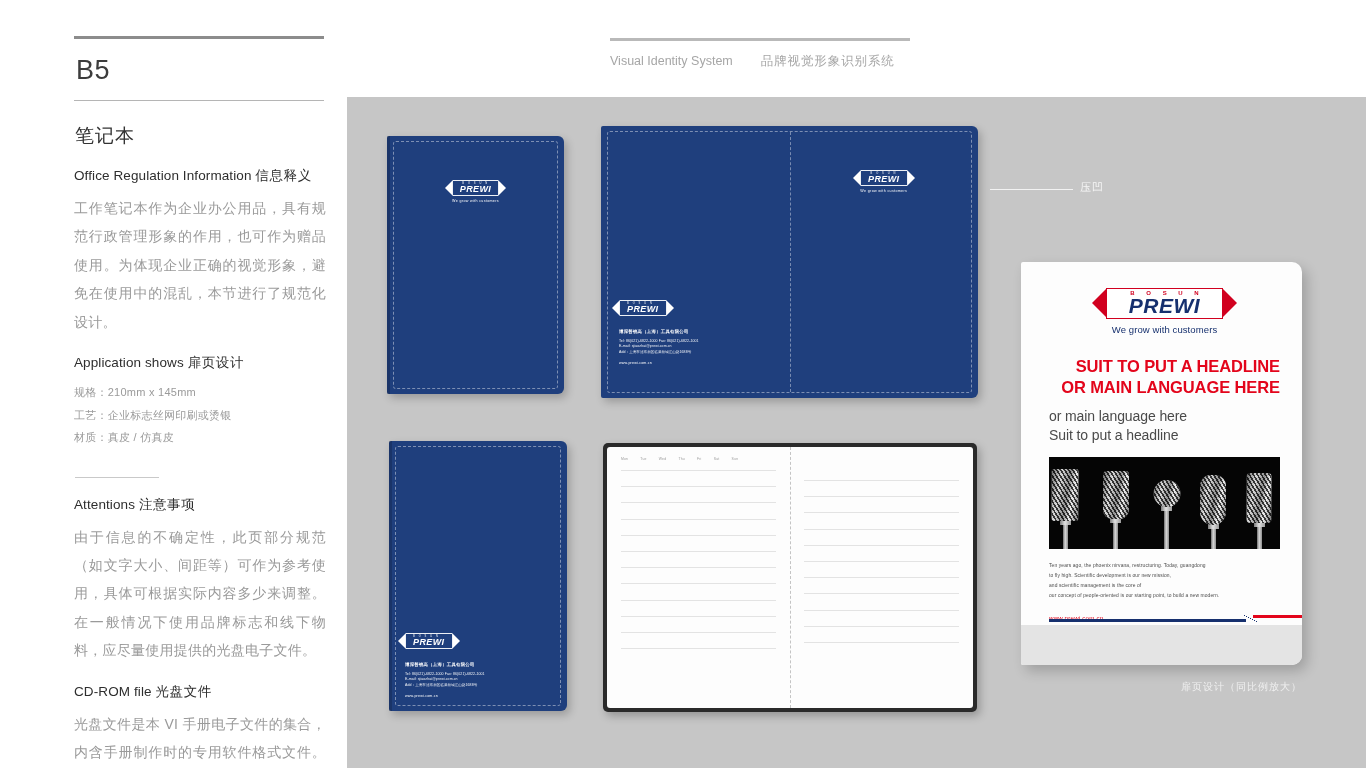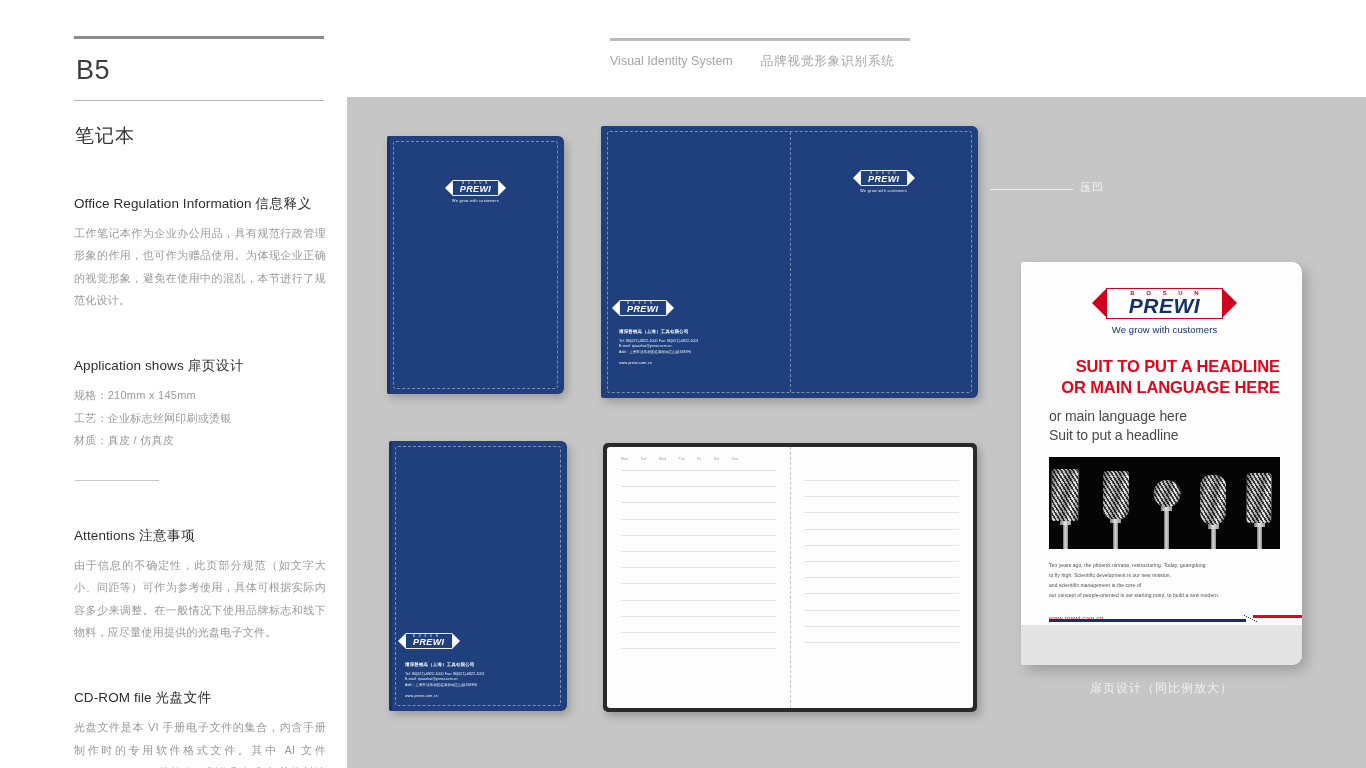--- a/index.html
+++ b/index.html
@@ -12,24 +12,24 @@
   }
   .page{position:relative;width:1366px;height:768px;background:#fff;}
 
   
   .left-col{position:absolute;left:74px;top:36px;width:252px;}
   .rule-top{height:3px;background:#8c8c8c;width:250px;}
   .page-code{font-size:27px;color:#3c3c3c;letter-spacing:.5px;margin:16px 0 0 2px;font-weight:400;}
   .rule-thin{height:1px;background:#b5b5b5;width:250px;margin-top:14px;}
   .section-title-cn{font-size:19px;color:#333;margin:22px 0 0 1px;letter-spacing:1px;}
 
-  .blk{margin-top:46px;}
+  .blk{margin-top:18px;}
   .blk-h{font-size:13.5px;color:#2e2e2e;letter-spacing:.1px;font-weight:400;}
   .blk-h .cn{letter-spacing:.6px;}
-  .blk-p{font-size:11px;color:#9a9a9a;line-height:2.03;margin-top:9px;letter-spacing:.25px;text-align:justify;}
+  .blk-p{font-size:14px;color:#9a9a9a;line-height:2.03;margin-top:9px;letter-spacing:.25px;text-align:justify;}
   .blk-list{font-size:11px;color:#9a9a9a;line-height:2.05;margin-top:9px;letter-spacing:.25px;}
   .divider-short{width:84px;height:1px;background:#c9c9c9;margin:28px 0 0 1px;}
 
   
   .hdr{position:absolute;top:38px;font-size:0;}
   .hdr-rule{height:2.5px;background:#b9b9b9;}
   .hdr-row{margin-top:12px;white-space:nowrap;}
   .hdr-item{display:inline-block;font-size:12.5px;color:#a6a6a6;vertical-align:baseline;}
   .hdr-item.cn{letter-spacing:.9px;}
   .hdr-item.dark{color:#2f2f2f;}
@@ -140,22 +140,22 @@
   .fl-body{margin-top:12px;font-size:4.9px;line-height:2.05;color:#4b4b4b;letter-spacing:.12px;}
   .fl-url{margin-top:13px;font-size:6.2px;color:#e3051b;letter-spacing:.2px;}
 
   .fl-bars{position:absolute;left:0;right:0;bottom:41px;height:10px;}
   .fl-bars .navybar{position:absolute;left:28px;bottom:2px;width:197px;height:3.4px;background:#16306e;}
   .fl-bars .slant{position:absolute;left:222px;bottom:2px;width:14px;height:7px;
                   background:linear-gradient(to top right,transparent 49%,#16306e 49%,#16306e 52%,transparent 52%);}
   .fl-bars .redbar{position:absolute;left:232px;bottom:6px;right:0;height:3.2px;background:#e3051b;}
   .fl-foot{position:absolute;left:0;right:0;bottom:0;height:40px;background:#e4e4e4;}
 
-  .flyer-caption{position:absolute;left:1021px;top:680px;width:281px;text-align:center;
-                 font-size:12px;color:#efefef;letter-spacing:1px;font-family:Liberation Serif, serif;}
+  .flyer-caption{position:absolute;left:1021px;top:680px;width:281px;text-align:right;
+                 font-size:10px;color:#efefef;letter-spacing:1px;font-family:Liberation Serif, serif;}
 </style>
 </head>
 <body>
 
 <div class="page">
 
   <div class="left-col">
     <div class="rule-top"></div>
     <div class="page-code">B5</div>
     <div class="rule-thin"></div>

